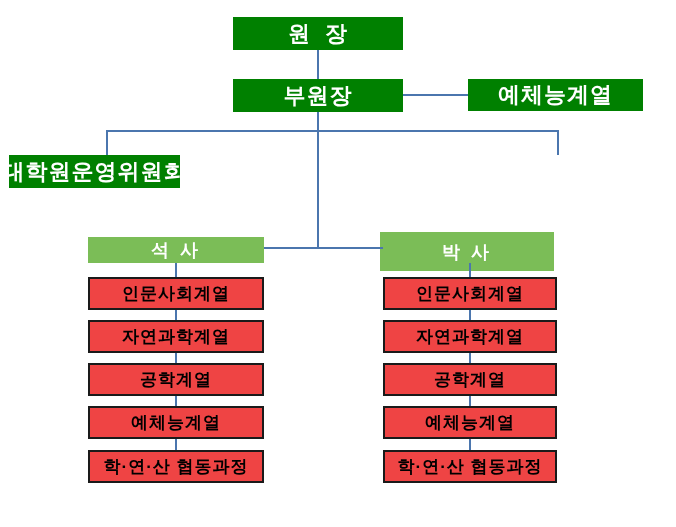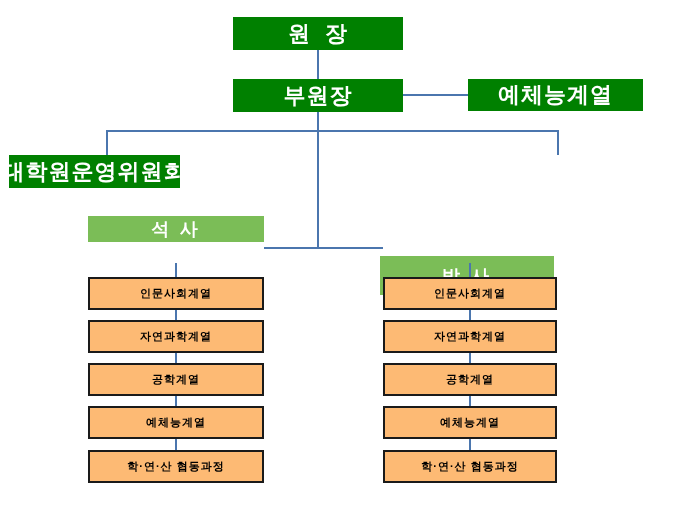--- a/index.html
+++ b/index.html
@@ -31,24 +31,24 @@
     font-size: 22px;
     letter-spacing: 1px;
   }
   .lgbox {
     background: var(--light-green, #7BBD57);
     color: var(--box-text-light, #ffffff);
     font-size: 18px;
     letter-spacing: 3px;
   }
   .wbox {
-    background: #fdba74;
+    background: #ef4444;
     border: 2px solid var(--box-border, #1a1a1a);
     color: var(--box-text-dark, #000000);
-    font-size: 11px;
+    font-size: 17px;
     letter-spacing: 1px;
   }
   .line {
     position: absolute;
     background: var(--connector, #4B76AE);
   }
 </style>
 </head>
 <body>
 
@@ -56,23 +56,23 @@
 
   <div class="node gbox" style="left:233px; top:17px; width:170px; height:33px;">원  장</div>
 
   <div class="node gbox" style="left:233px; top:79px; width:170px; height:33px;">부원장</div>
 
   <div class="node gbox" style="left:468px; top:79px; width:175px; height:32px;">예체능계열</div>
 
   <div class="node gbox" style="left:9px; top:155px; width:171px; height:33px;">대학원운영위원회</div>
 
 
-  <div class="node lgbox" style="left:88px; top:216px; width:176px; height:26px;font-family:Liberation Serif, serif;">석 사</div>
+  <div class="node lgbox" style="left:88px; top:237px; width:176px; height:26px;">석 사</div>
 
-  <div class="node lgbox" style="left:380px; top:232px; width:174px; height:39px;margin-top:24px;">박 사</div>
+  <div class="node lgbox" style="left:380px; top:232px; width:174px; height:39px;">박 사</div>
 
   <div class="node wbox" style="left:88px; top:277px; width:176px; height:33px;">인문사회계열</div>
   <div class="node wbox" style="left:88px; top:320px; width:176px; height:33px;">자연과학계열</div>
   <div class="node wbox" style="left:88px; top:363px; width:176px; height:33px;">공학계열</div>
   <div class="node wbox" style="left:88px; top:406px; width:176px; height:33px;">예체능계열</div>
   <div class="node wbox" style="left:88px; top:450px; width:176px; height:33px;">학·연·산 협동과정</div>
 
   <div class="node wbox" style="left:383px; top:277px; width:174px; height:33px;">인문사회계열</div>
   <div class="node wbox" style="left:383px; top:320px; width:174px; height:33px;">자연과학계열</div>
   <div class="node wbox" style="left:383px; top:363px; width:174px; height:33px;">공학계열</div>

